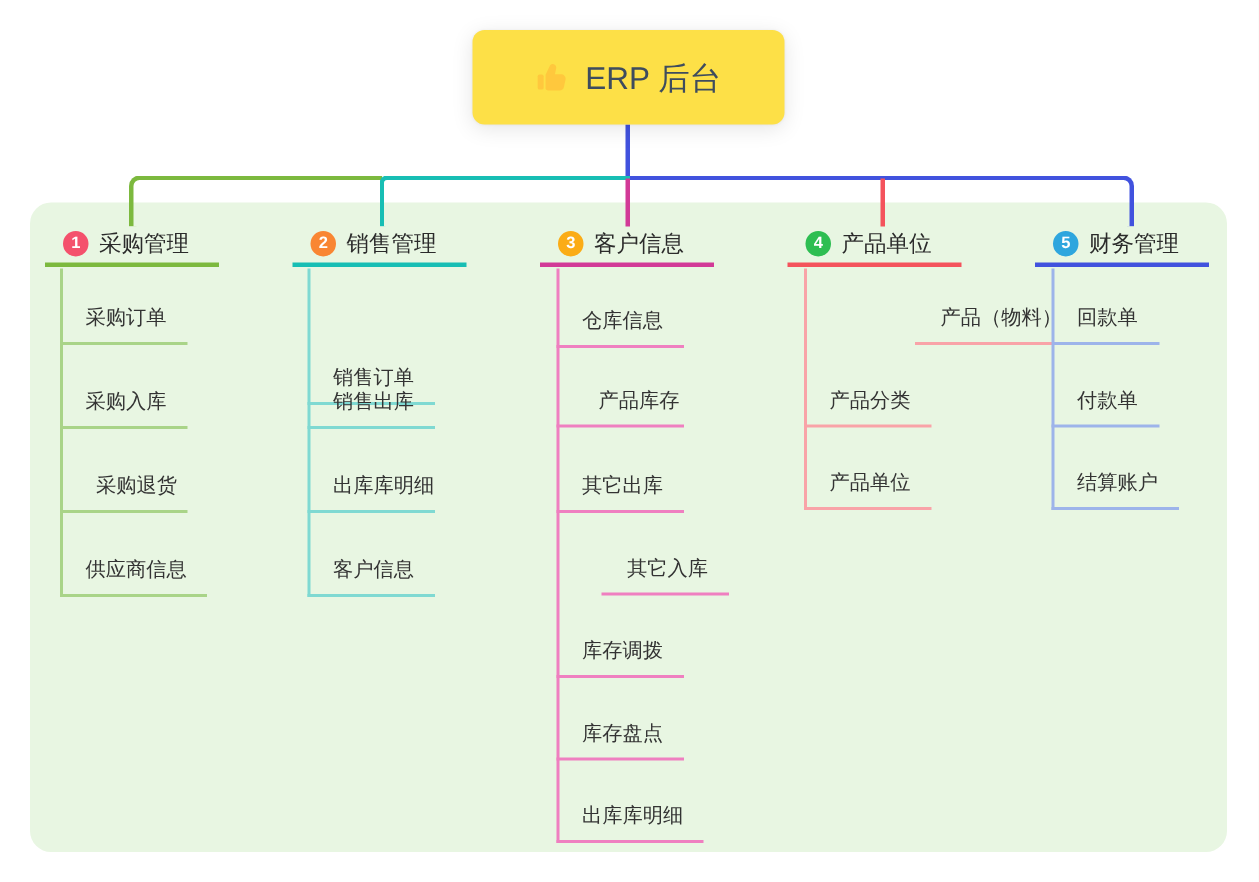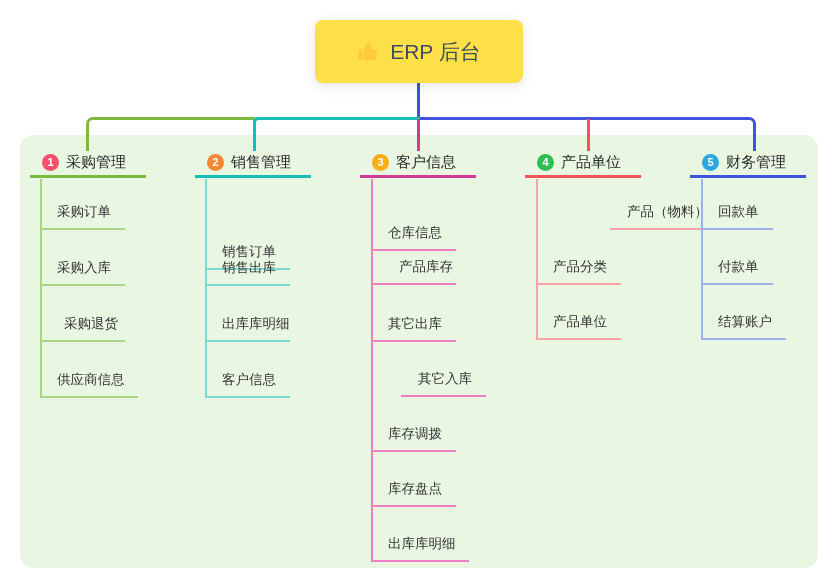--- a/index.html
+++ b/index.html
@@ -96,21 +96,21 @@
         <span>出库库明细</span>
       </div>
       <div class="child-item" style="left: 205px; top: 370px; width: 85px; border-bottom-color: rgb(127, 217, 210);">
         <span>客户信息</span>
       </div>
       <div class="branch-heading" style="left: 360px; border-bottom-color: rgb(210, 58, 151);">
         <span class="badge" style="background: rgb(251, 172, 22);">3</span>
         <span>客户信息</span>
       </div>
       <div class="vline" style="left: 371px; top: 179px; height: 383px; background: rgb(239, 127, 192);"></div>
-      <div class="child-item" style="left: 371px; top: 204px; width: 85px; border-bottom-color: rgb(239, 127, 192); margin-top: 19px;">
+      <div class="child-item" style="left: 371px; top: 204px; width: 85px; border-bottom-color: rgb(239, 127, 192);">
         <span>仓库信息</span>
       </div>
       <div class="child-item" style="left: 371px; top: 257px; width: 85px; border-bottom-color: rgb(239, 127, 192); padding-left: 28px;">
         <span>产品库存</span>
       </div>
       <div class="child-item" style="left: 371px; top: 314px; width: 85px; border-bottom-color: rgb(239, 127, 192);">
         <span>其它出库</span>
       </div>
       <div class="child-item" style="left: 371px; top: 369px; width: 85px; border-bottom-color: rgb(239, 127, 192); margin-left: 30px;">
         <span>其它入库</span>

